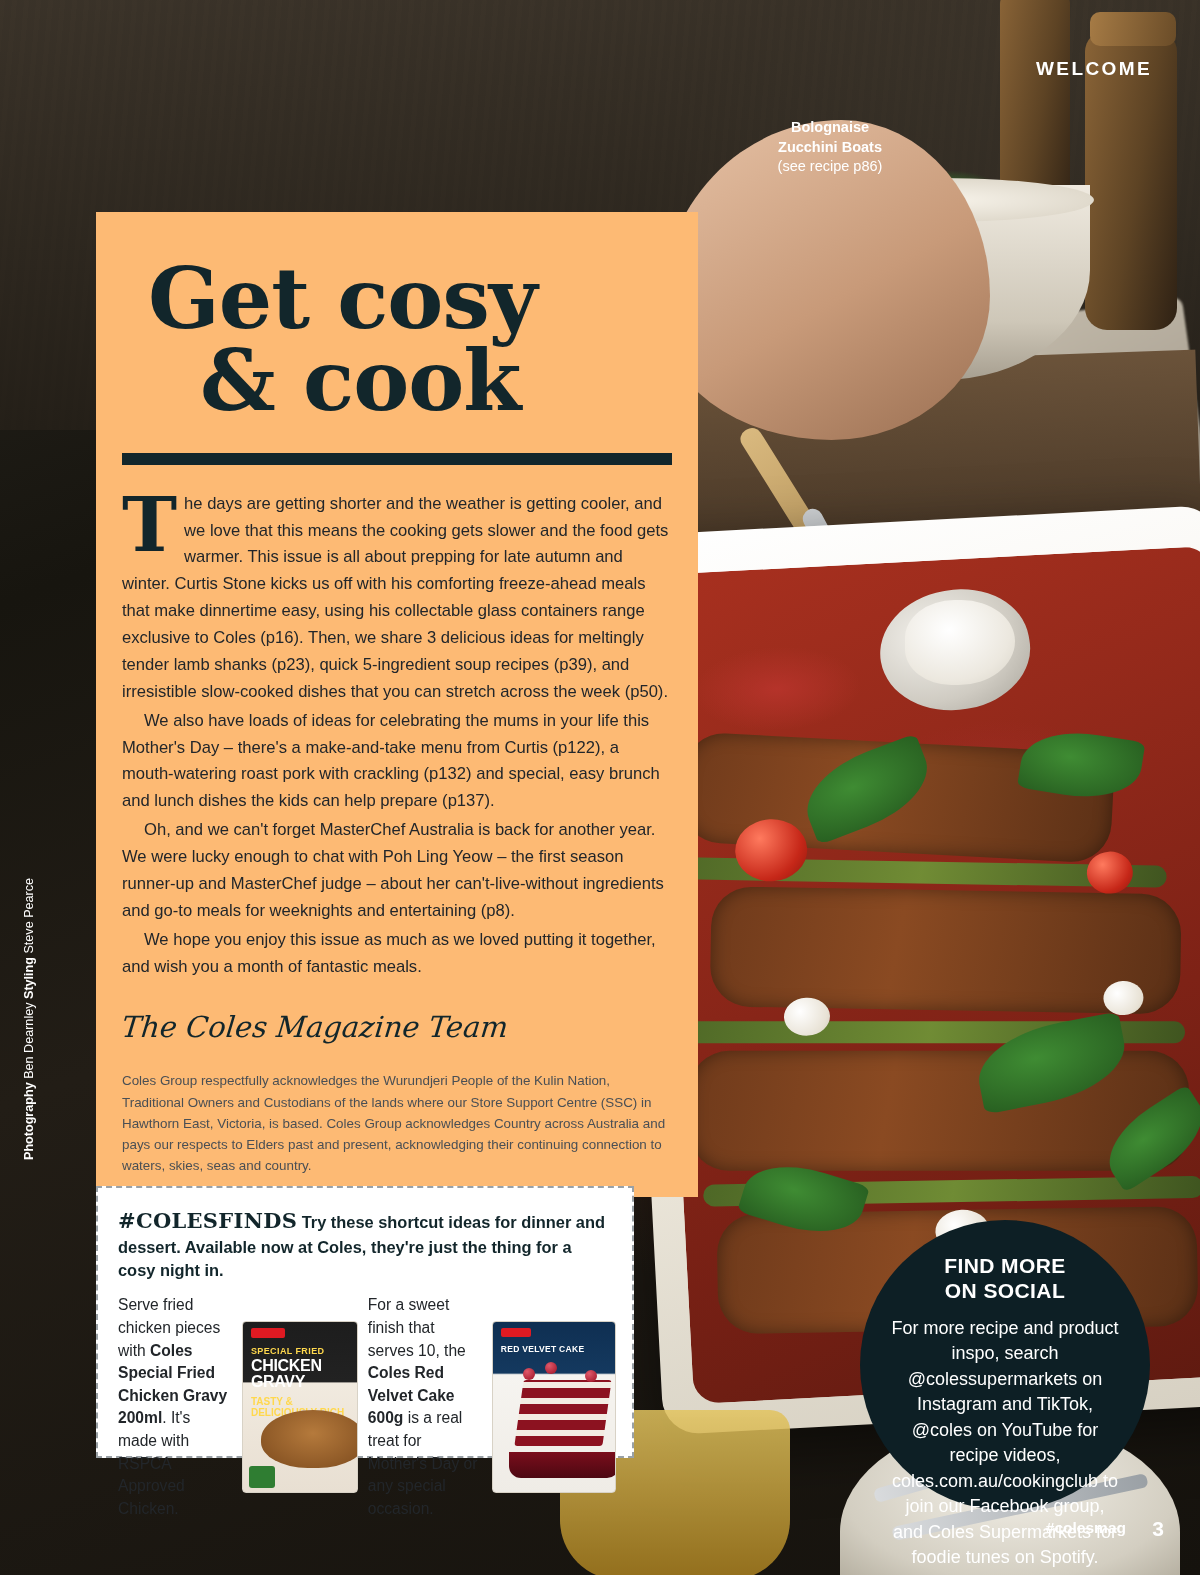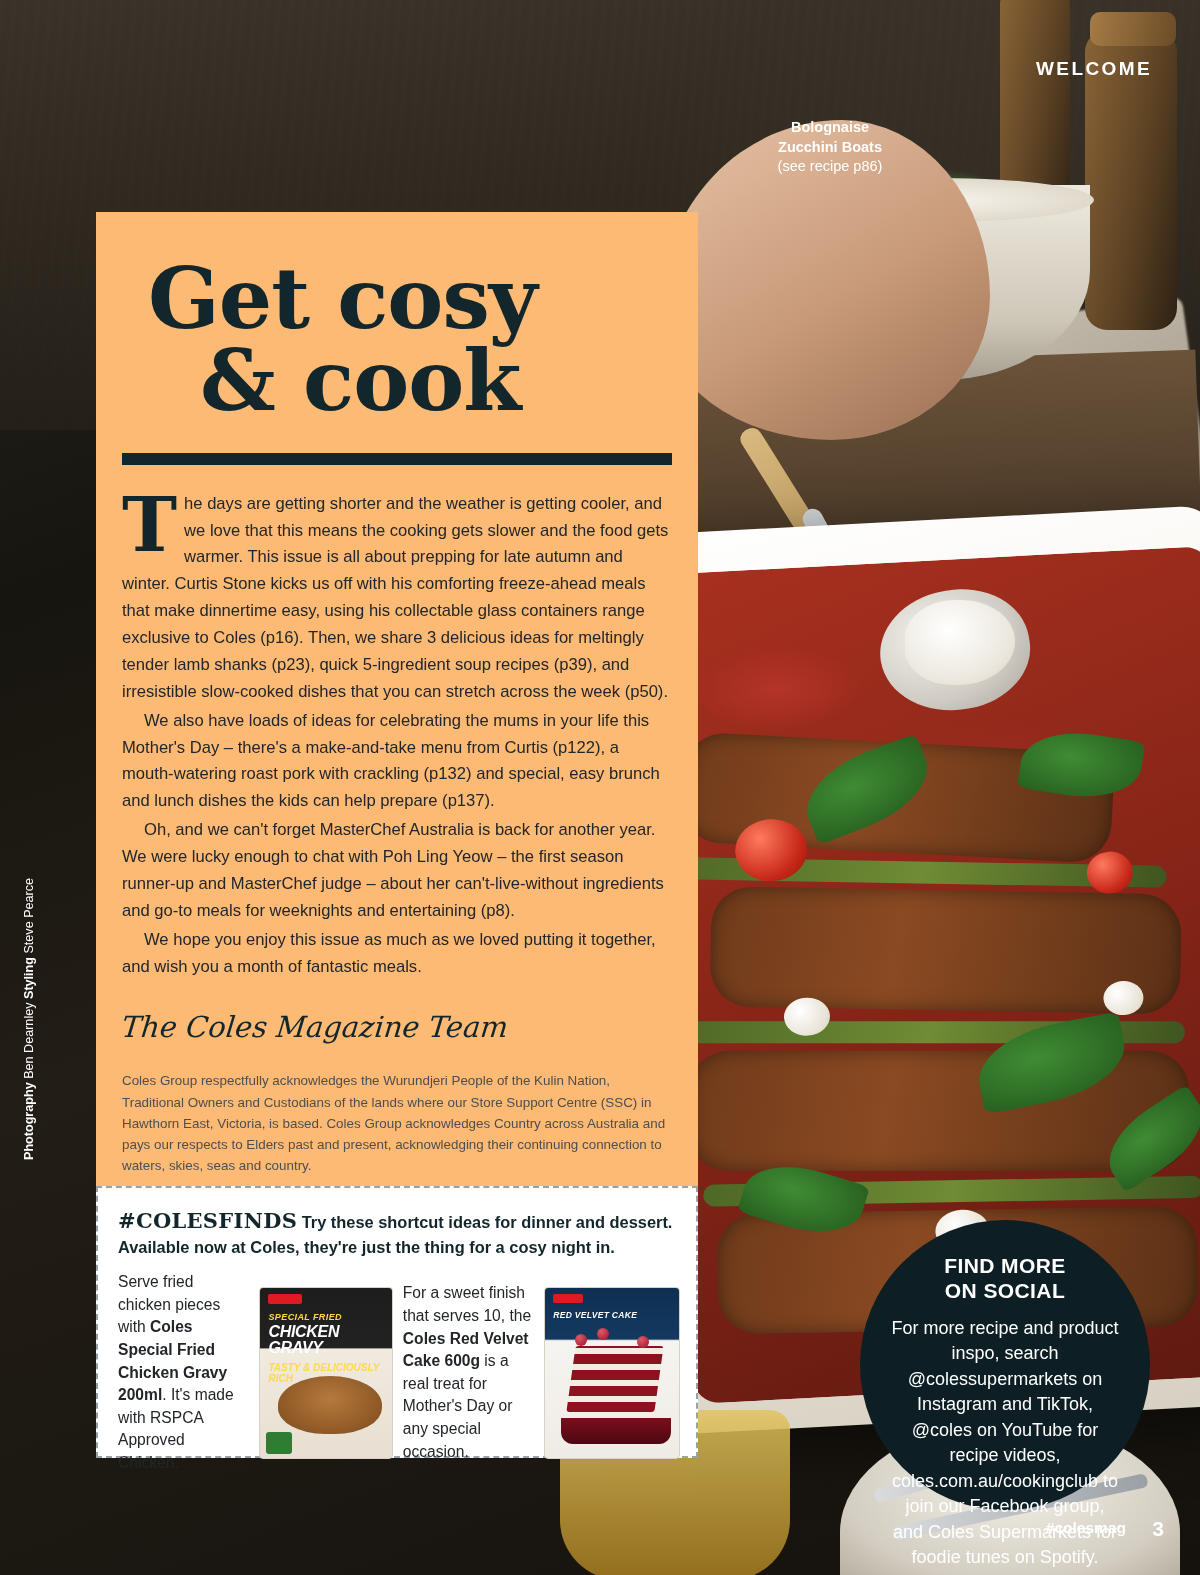--- a/index.html
+++ b/index.html
@@ -253,40 +253,40 @@
   }
   .ack {
     margin: 26px 28px 0 26px;
     color: #4a4f54;
     font-size: 13.4px;
     line-height: 1.58;
   }
 
   
   .finds {
-    position: absolute; left: 96px; top: 1186px; width: 602px; height: 272px;
+    position: absolute; left: 96px; top: 1186px; width: 538px; height: 272px;
     background: #ffffff;
     border: 2px dashed #9aa1a6;
   }
   .finds-head {
     padding: 18px 22px 0 20px;
     font-size: 16.4px; line-height: 1.42; color: #12262b;
   }
   .finds-head .tag {
     font-family: "DejaVu Serif", serif;
     font-weight: 700; font-size: 21px; letter-spacing: 0.3px;
   }
   .finds-head .lead { font-weight: 700; }
   .finds-cols {
     display: flex; gap: 10px; padding: 12px 16px 0 20px; align-items: center;
   }
   .fcol { width: 138px; font-size: 15.6px; line-height: 1.45; color: #22262a; }
   .fcol b { font-weight: 700; }
   .prod {
-    width: 140px; height: 172px; border-radius: 4px; position: relative; overflow: hidden; font-style: italic;
+    width: 140px; height: 172px; border-radius: 4px; position: relative; overflow: hidden;
   }
   .prod.gravy {
     background: linear-gradient(180deg, #1d1d1d 0%, #222 35%, #f1eadf 36%, #e8dfd2 100%);
     border: 1px solid #d8d2c6;
   }
   .prod.gravy .brandbar {
     position: absolute; top: 6px; left: 8px; width: 34px; height: 10px;
     background: #e01a22; border-radius: 2px;
   }
   .prod.gravy .t1 {

